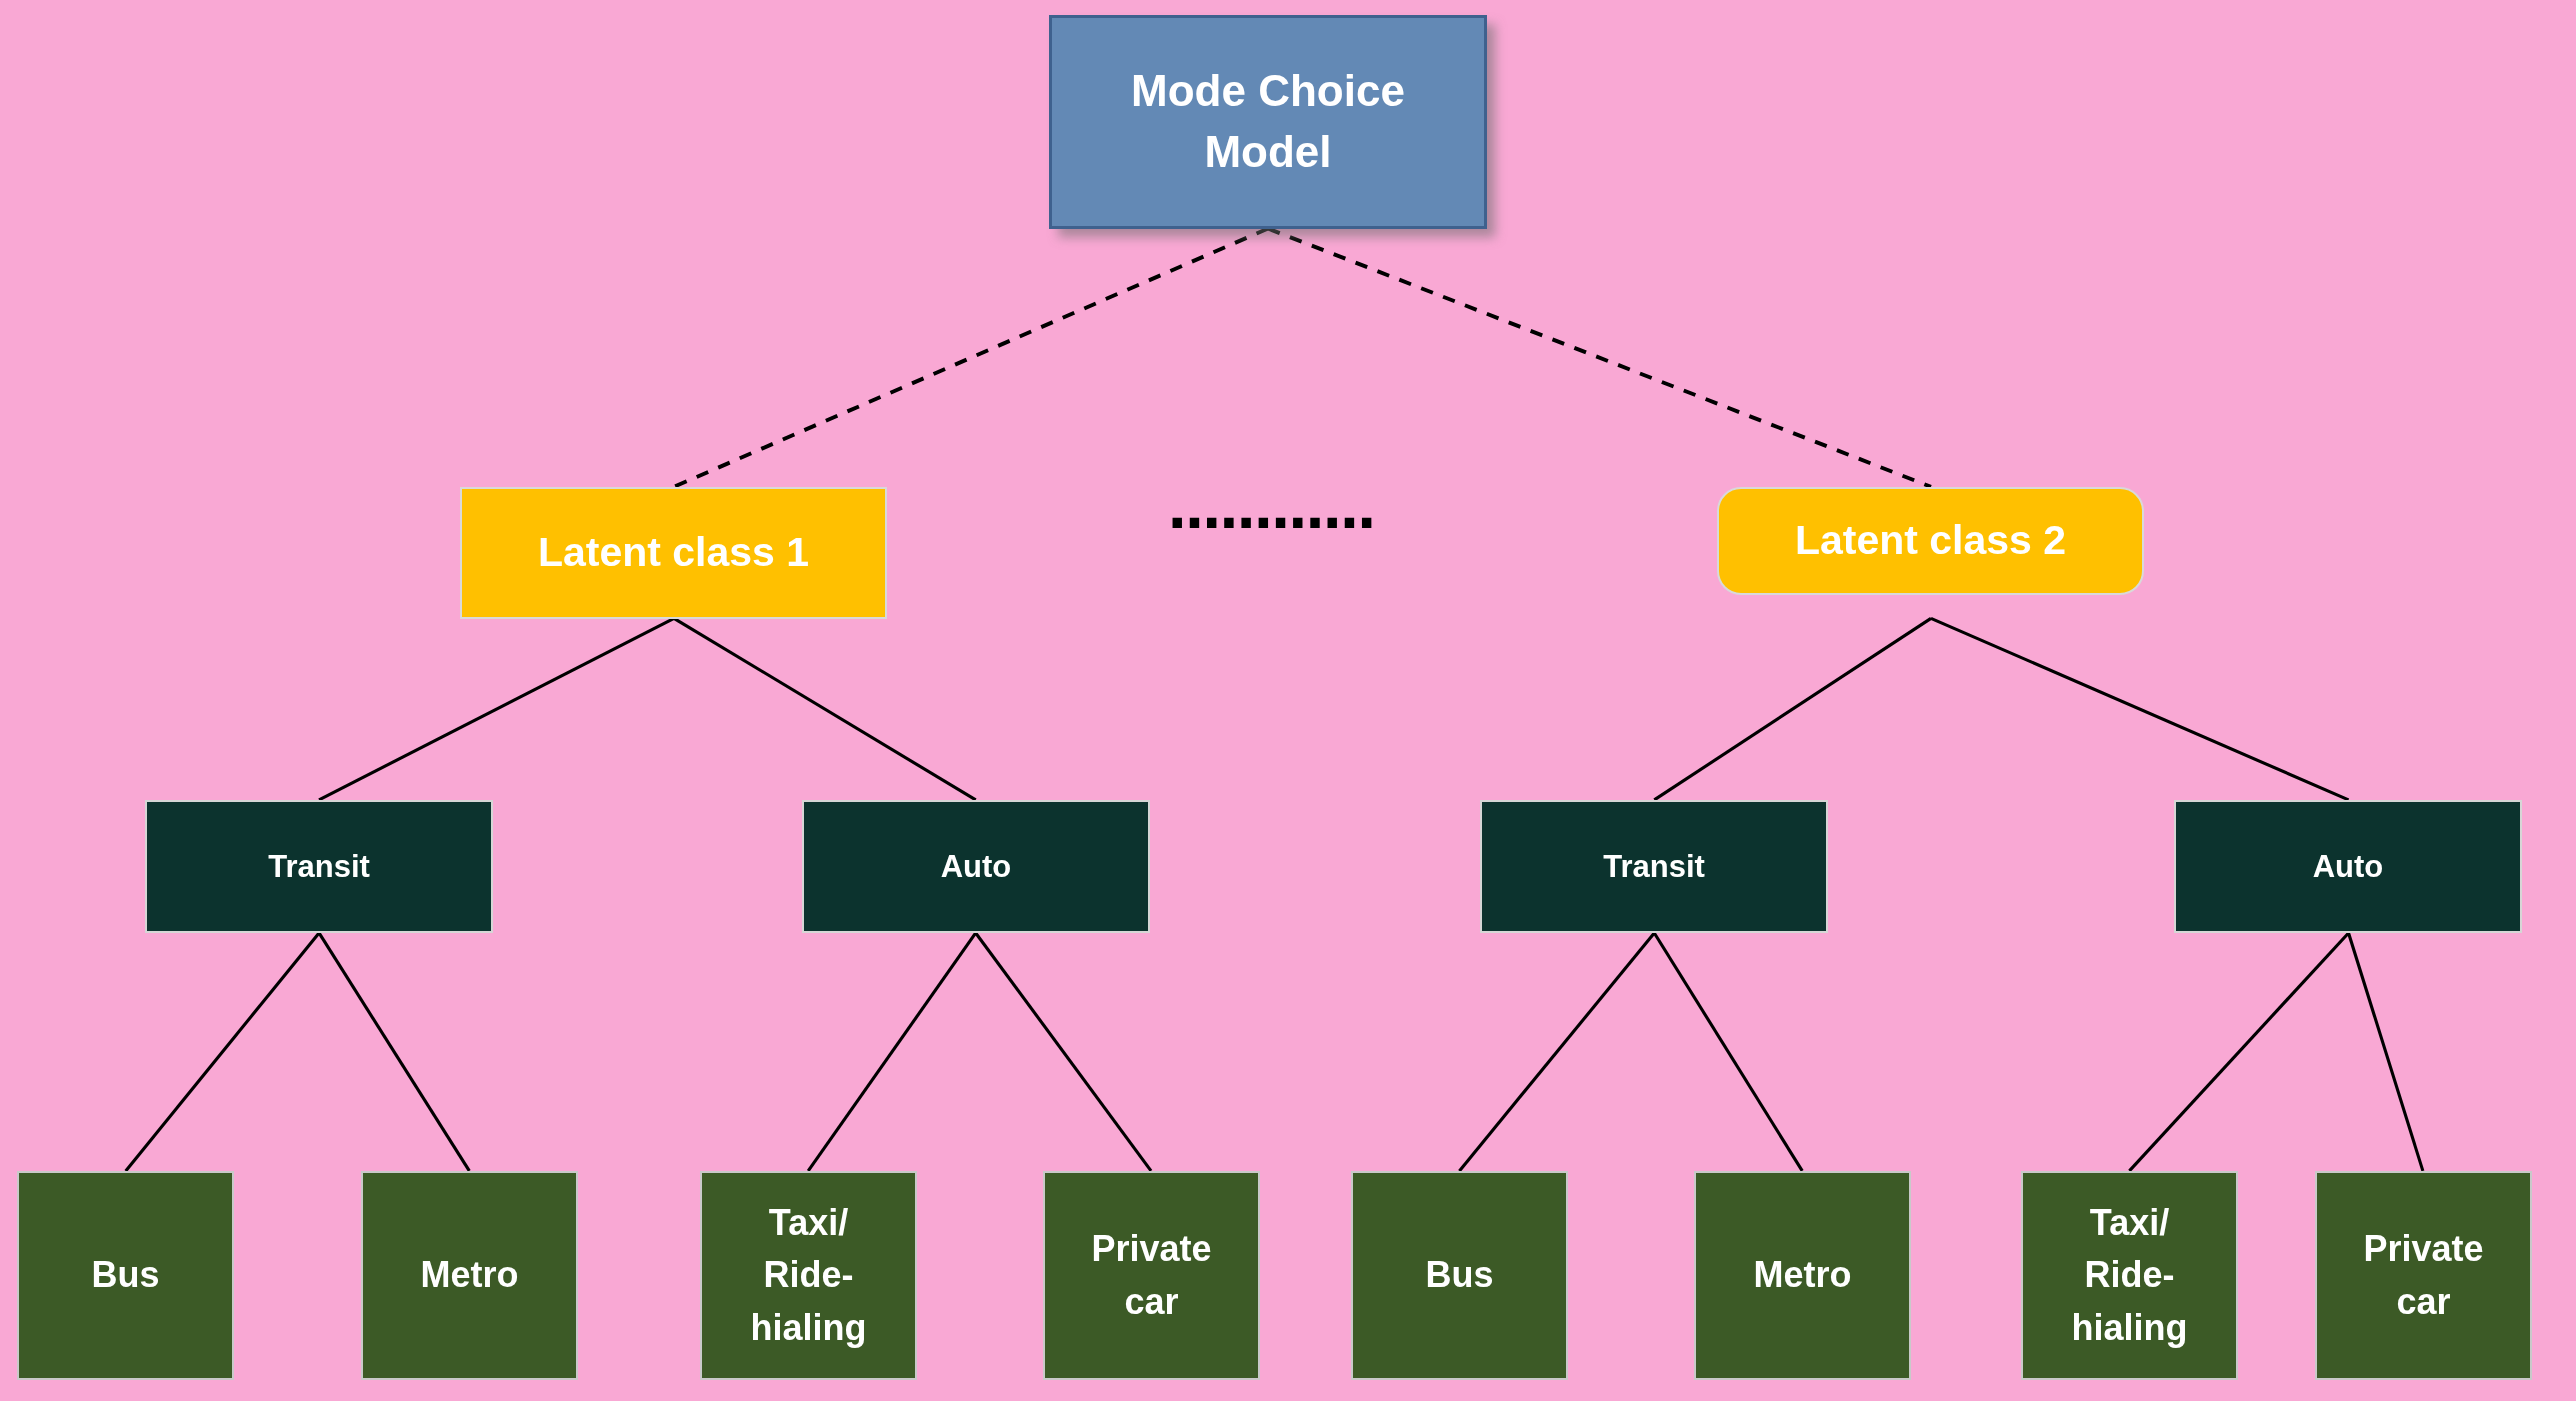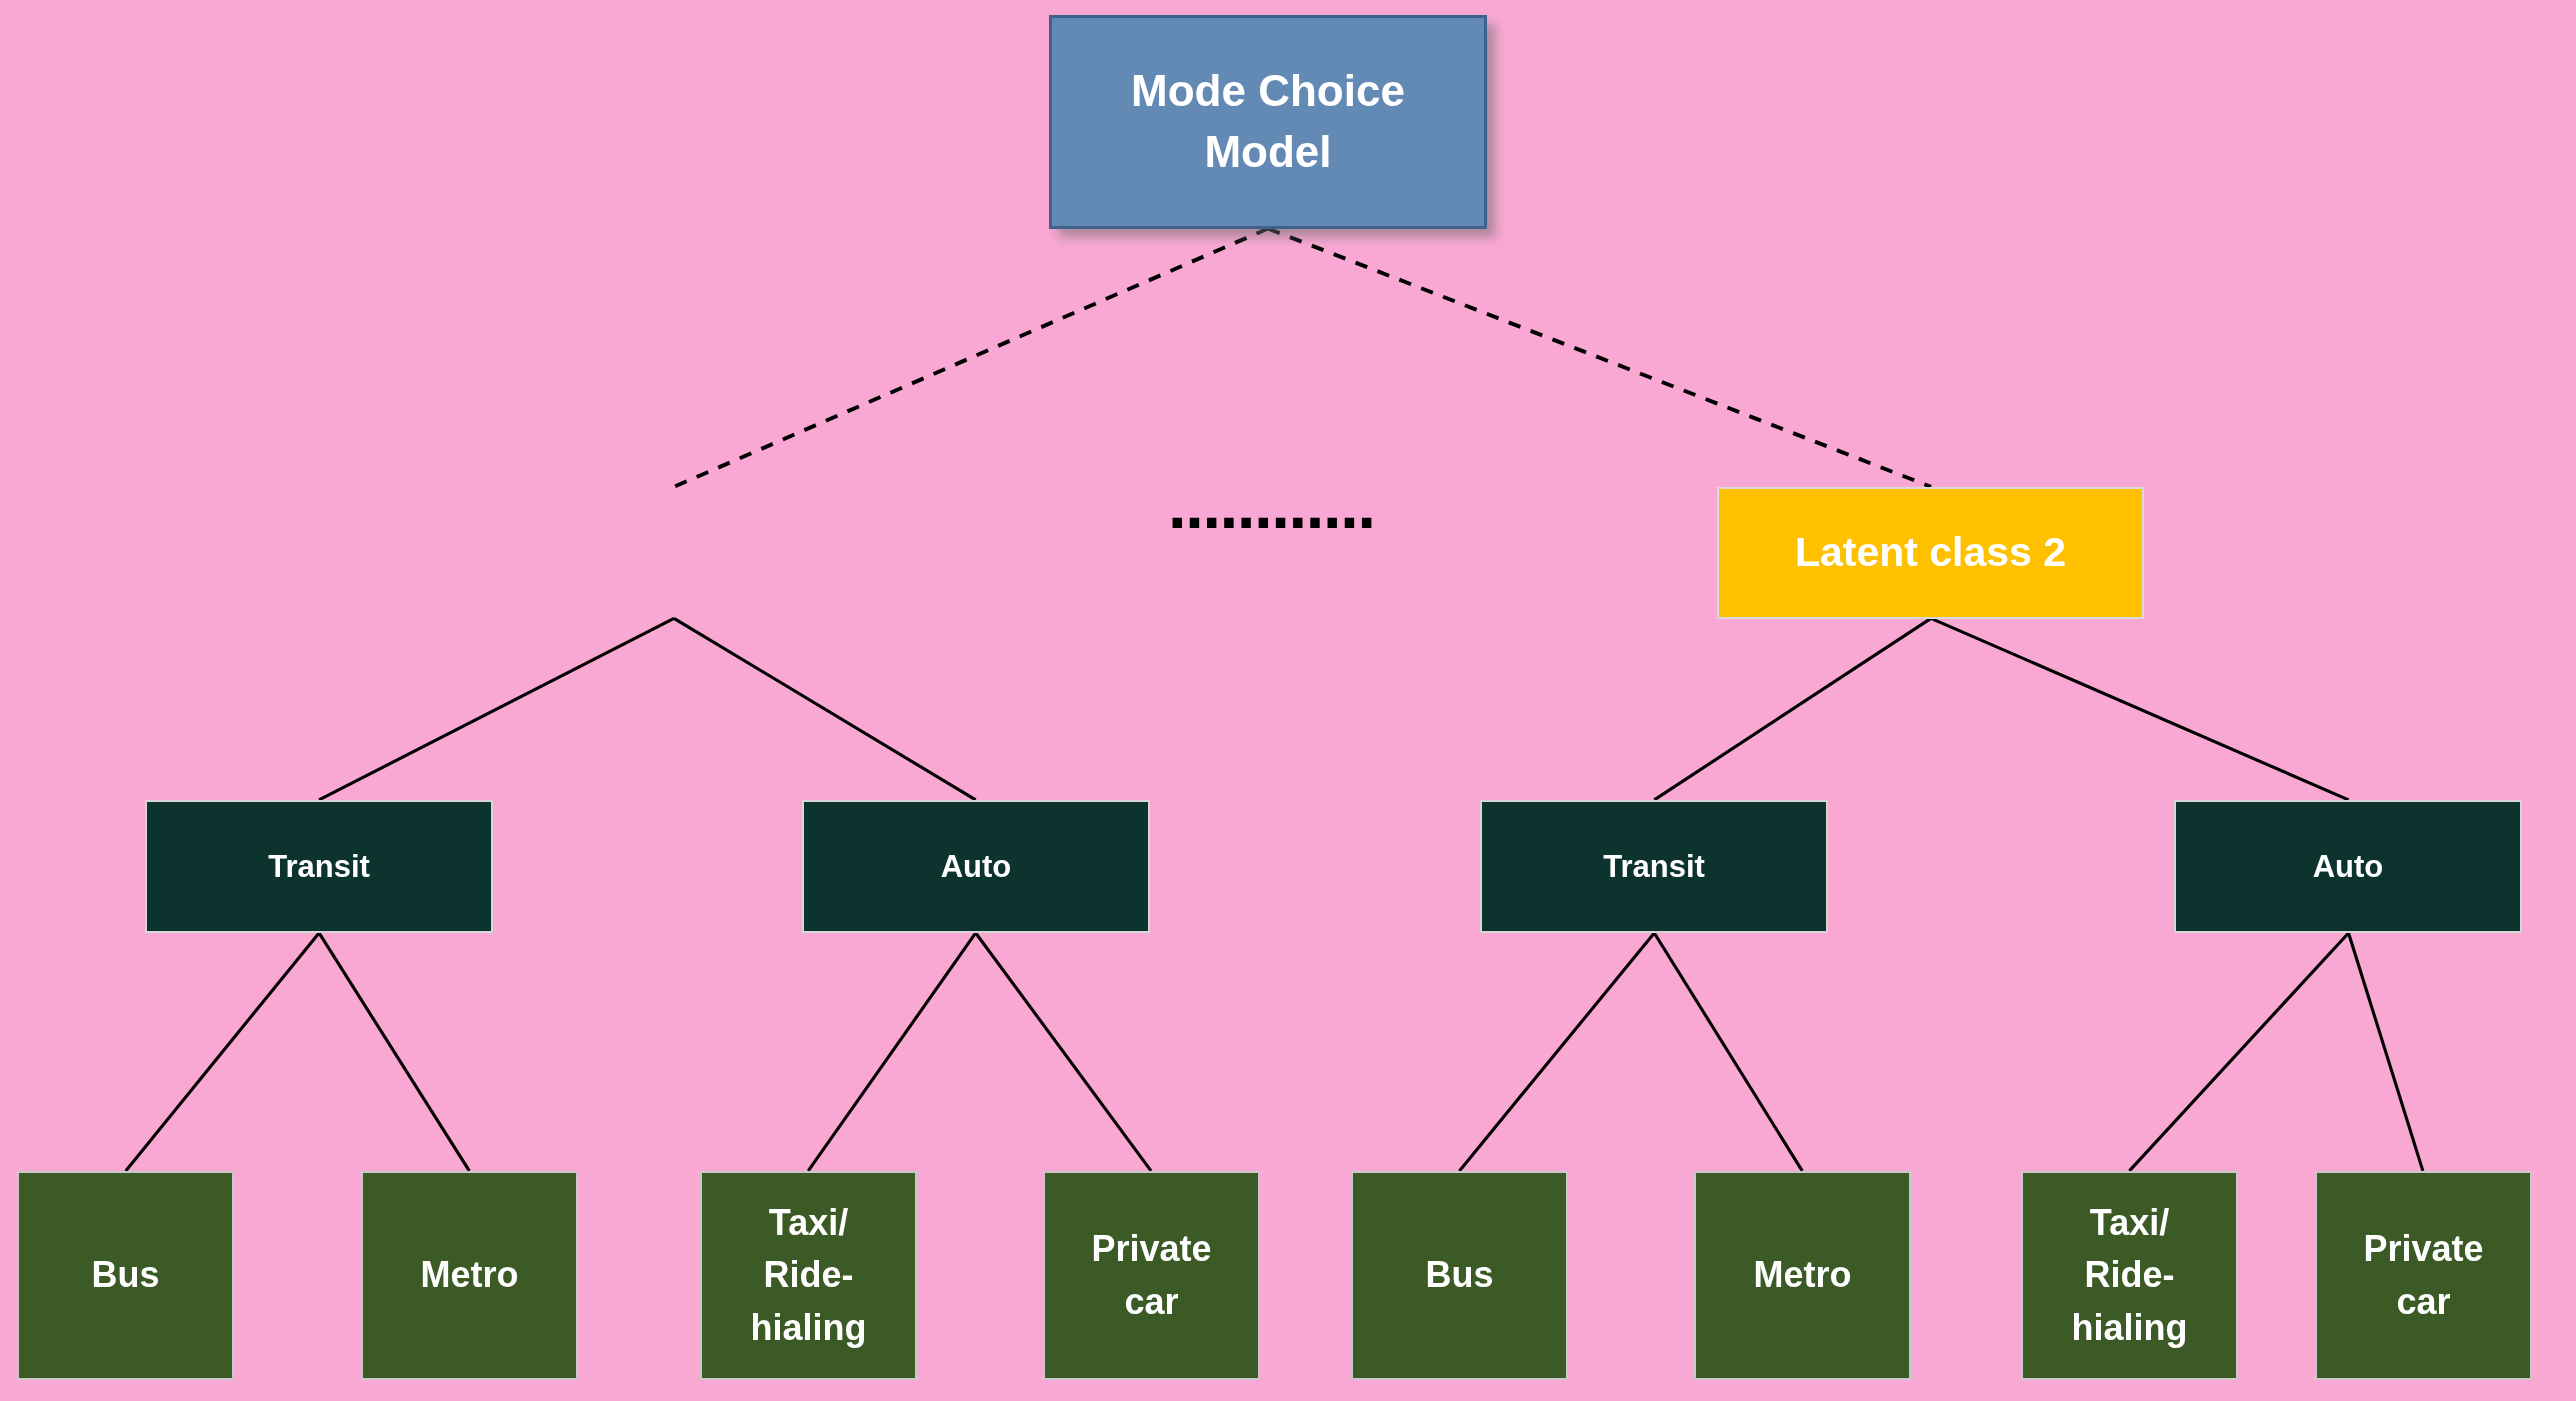--- a/index.html
+++ b/index.html
@@ -98,22 +98,23 @@
       <line x1="1246.5" y1="1192" x2="1470.5" y2="1496" class="edge-solid"></line>
       <line x1="2113.5" y1="1192" x2="1864.5" y2="1496" class="edge-solid"></line>
       <line x1="2113.5" y1="1192" x2="2302.5" y2="1496" class="edge-solid"></line>
       <line x1="3000.5" y1="1192" x2="2720.5" y2="1496" class="edge-solid"></line>
       <line x1="3000.5" y1="1192" x2="3095.5" y2="1496" class="edge-solid"></line>
     </svg>
 
   <div class="node root-node" style="left: 1049px; top: 15px; width: 438px; height: 214px;">Mode Choice
 Model</div>
 
+  <div class="node latent-node" style="left: 460px; top: 487px; width: 427px; height: 132px;">Latent class 1</div>
 
-  <div class="node latent-node" style="left: 1717px; top: 487px; width: 427px; height: 132px;">Latent class 2</div>
+  <div class="node latent-node" style="left: 1717px; top: 487px; width: 427px; height: 108px; border-radius: 24px;">Latent class 2</div>
 
   <div class="node mid-node" style="left: 145px; top: 800px; width: 348px; height: 133px;">Transit</div>
 
   <div class="node mid-node" style="left: 802px; top: 800px; width: 348px; height: 133px;">Auto</div>
 
   <div class="node mid-node" style="left: 1480px; top: 800px; width: 348px; height: 133px;">Transit</div>
 
   <div class="node mid-node" style="left: 2174px; top: 800px; width: 348px; height: 133px;">Auto</div>
 
   <div class="node leaf-node" style="left: 17px; top: 1171px; width: 217px; height: 209px;">Bus</div>

